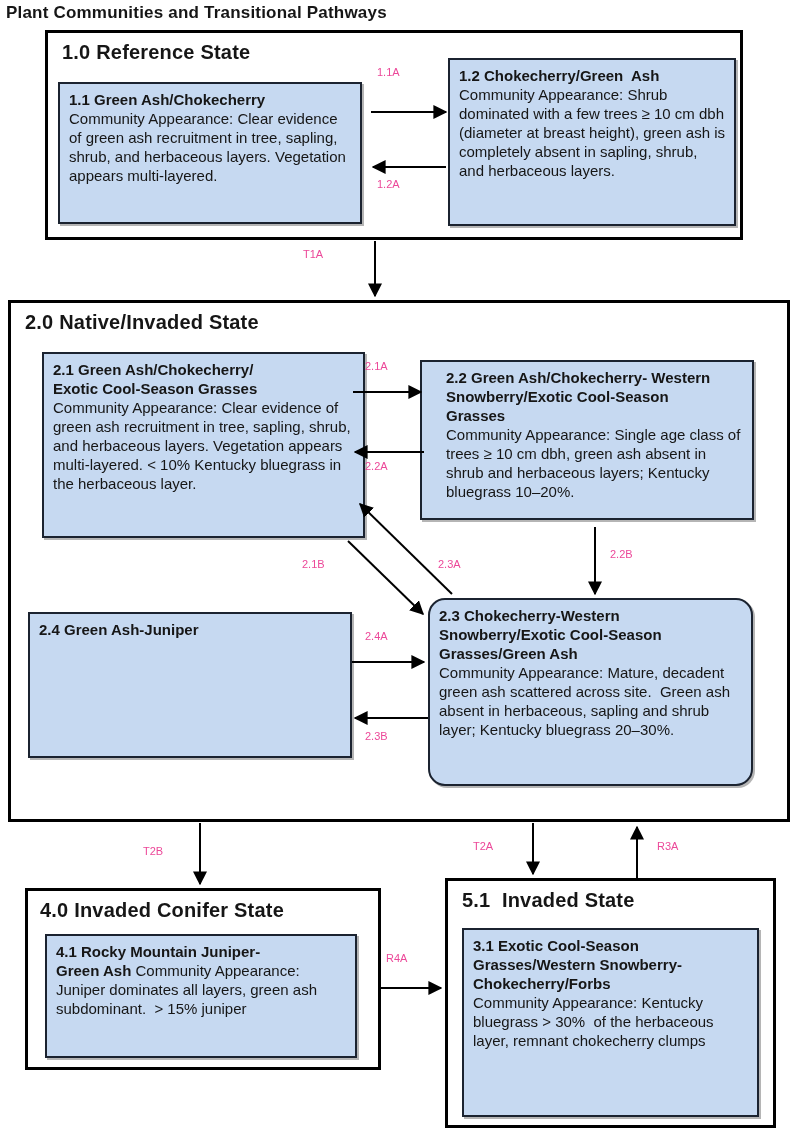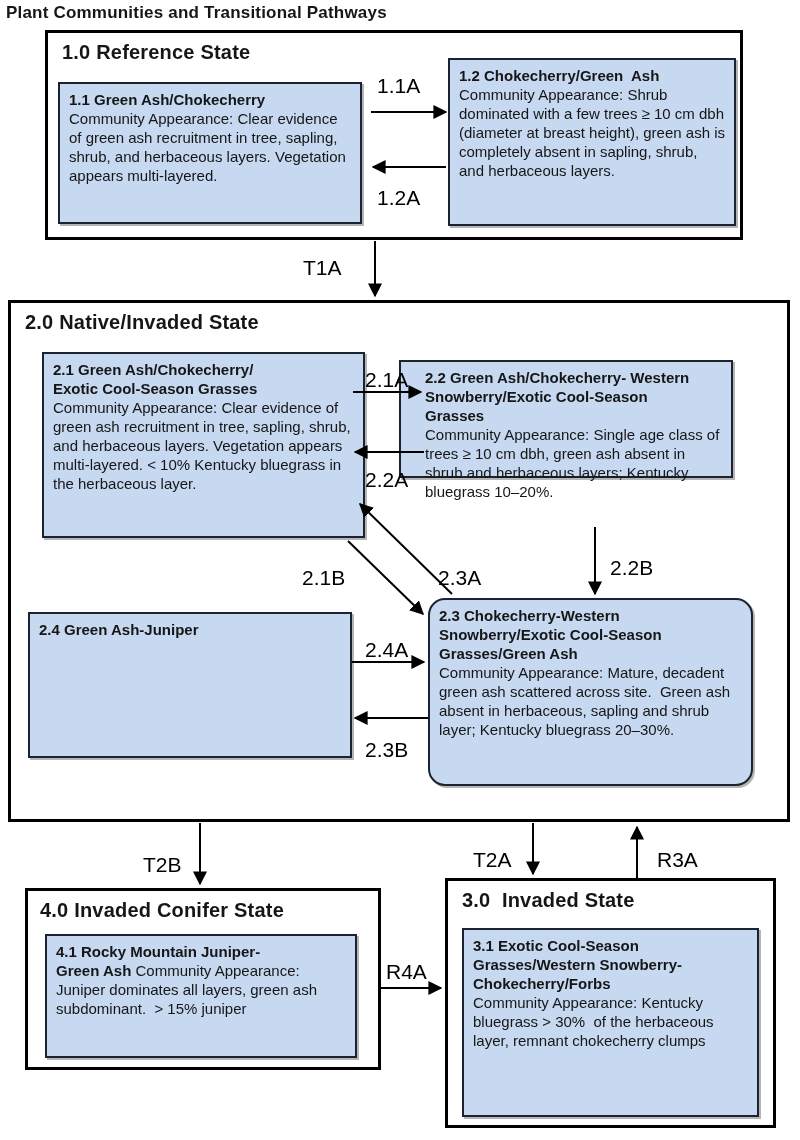--- a/index.html
+++ b/index.html
@@ -32,23 +32,22 @@
     border:2px solid #1b2330;
     box-shadow:2px 2px 0 rgba(90,90,90,.45);
     padding:6px 9px 4px 9px;
     font-size:15px; line-height:19px;
   }
   .c-title { font-weight:bold; white-space:pre-wrap; }
   .c-title-inline { font-weight:bold; white-space:pre-wrap; }
   .c-body { white-space:pre-wrap; }
   .c-body-inline { white-space:pre-wrap; }
   .arrow-label {
-    position:absolute; font-size:21px; color:#000000;
+    position:absolute; font-size:11px; color:#ec4899;
     white-space:nowrap;
-    margin-top:8px;
   }
   svg.arrows {
     position:absolute; left:0; top:0; z-index:6;
     pointer-events:none;
   }
   svg.arrows line { stroke:#000; stroke-width:2; }
 </style>
 </head>
 <body>
 
@@ -62,40 +61,40 @@
 
   <div class="state" style="left:8px; top:300px; width:782px; height:522px;">
     <div class="state-heading">2.0 Native/Invaded State</div>
   </div>
 
   <div class="state" style="left:25px; top:888px; width:356px; height:182px;">
     <div class="state-heading" style="padding-left:12px;">4.0 Invaded Conifer State</div>
   </div>
 
   <div class="state" style="left:445px; top:878px; width:331px; height:250px;">
-    <div class="state-heading">3.0  Invaded State</div>
+    <div class="state-heading">5.1  Invaded State</div>
   </div>
 
   <div class="community" style="left:58px; top:82px; width:304px; height:142px;">
     <div class="c-title">1.1 Green Ash/Chokecherry</div>
     <div class="c-body">Community Appearance: Clear evidence of green ash recruitment in tree, sapling, shrub, and herbaceous layers. Vegetation appears multi-layered.</div>
   </div>
 
   <div class="community" style="left:448px; top:58px; width:288px; height:168px;">
     <div class="c-title">1.2 Chokecherry/Green  Ash</div>
     <div class="c-body">Community Appearance: Shrub dominated with a few trees ≥ 10 cm dbh (diameter at breast height), green ash is completely absent in sapling, shrub, and herbaceous layers.</div>
   </div>
 
   <div class="community" style="left:30px; top:352px; width:323px; height:186px;margin-left:12px;">
     <div class="c-title">2.1 Green Ash/Chokecherry/
 Exotic Cool-Season Grasses</div>
     <div class="c-body">Community Appearance: Clear evidence of green ash recruitment in tree, sapling, shrub, and herbaceous layers. Vegetation appears multi-layered. &lt; 10% Kentucky bluegrass in the herbaceous layer.</div>
   </div>
 
-  <div class="community" style="left:399px; top:360px; width:334px; height:118px;padding-left:24px;">
+  <div class="community" style="left:420px; top:360px; width:334px; height:160px;padding-left:24px;">
     <div class="c-title">2.2 Green Ash/Chokecherry- Western
 Snowberry/Exotic Cool-Season
 Grasses</div>
     <div class="c-body">Community Appearance: Single age class of trees ≥ 10 cm dbh, green ash absent in shrub and herbaceous layers; Kentucky bluegrass 10–20%.</div>
   </div>
 
   <div class="community" style="left:428px; top:598px; width:325px; height:188px;border-radius:17px;">
     <div class="c-title">2.3 Chokecherry-Western
 Snowberry/Exotic Cool-Season
 Grasses/Green Ash</div>

